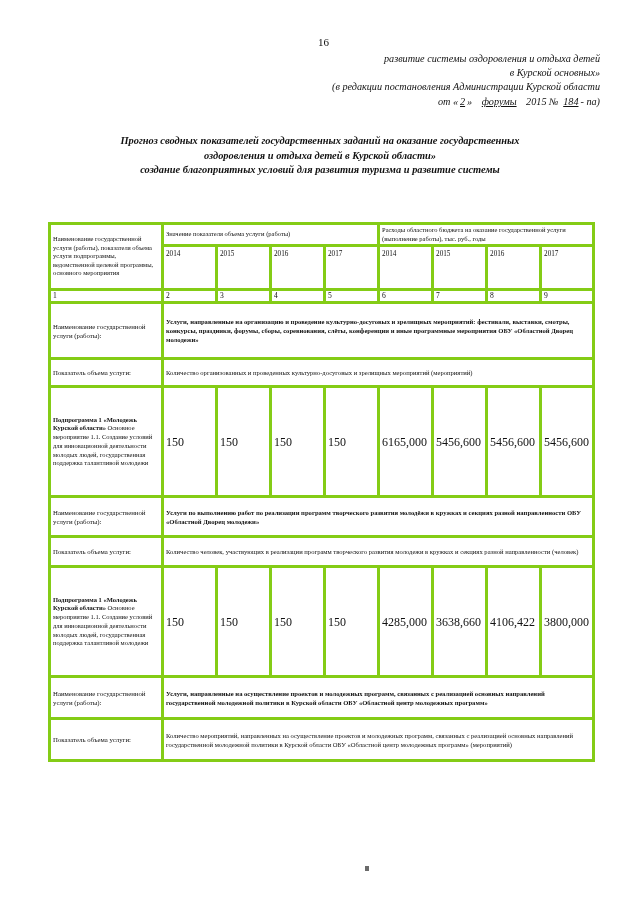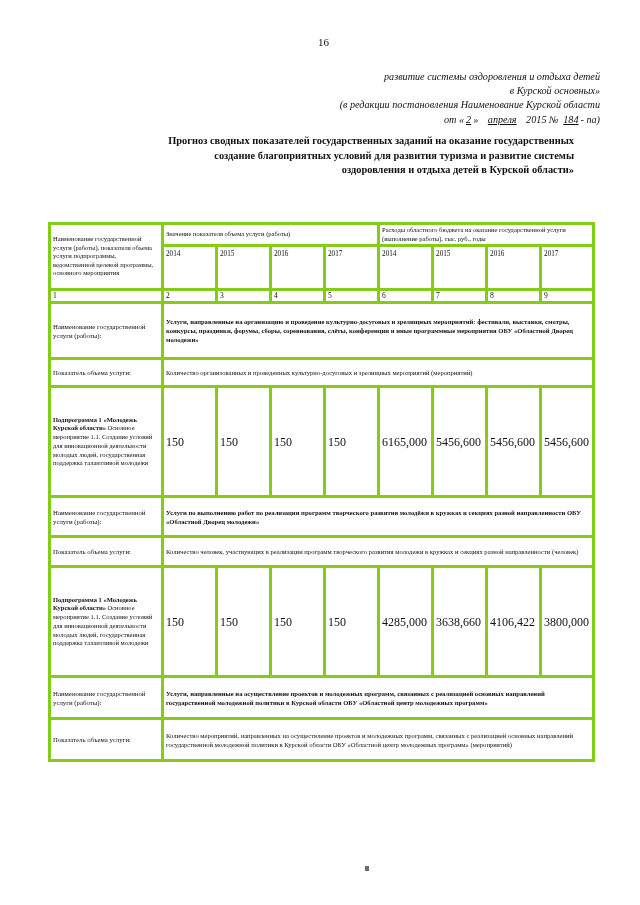--- a/index.html
+++ b/index.html
@@ -32,45 +32,46 @@
     width: 600px;
     text-align: right;
     font-size: 10.2px;
     line-height: 14.2px;
   }
   .hdr .pageno {
     text-align: left;
     padding-left: 318px;
     font-size: 11px;
     line-height: 16px;
-    margin-bottom: 20px;
+    margin-bottom: 2px;
   }
   .hdr .l {
     white-space: nowrap;
     font-style: italic;
   }
   .ul {
     text-decoration: underline;
     padding: 0 2px;
   }
   .ul-wide {
     text-decoration: underline;
     padding: 0 7px;
   }
 
   
   .title {
     position: absolute;
     left: 66px;
     top: 134px;
     width: 508px;
-    text-align: right;
+    text-align: center;
     font-size: 10.4px;
     line-height: 14.6px;
     font-weight: bold;
+    font-style: italic;
   }
   .title .ln { display: block; }
 
   
   table.grid {
     position: absolute;
     left: 48px;
     top: 222px;
     width: 544px;
     border-collapse: collapse;
@@ -138,33 +139,33 @@
 </style>
 </head>
 <body>
 
 <div class="page">
 
   <div class="hdr">
     <div class="pageno">16</div>
     <div class="l">развитие системы оздоровления и отдыха детей</div>
     <div class="l">в Курской основных»</div>
-    <div class="l">(в редакции постановления Наименование Курской области</div>
+    <div class="l">(в редакции постановления Администрации Курской области</div>
     <div class="l">
       <span>от «</span><span class="ul">2</span><span>»</span>
-      <span class="ul-wide">апреля</span>
+      <span class="ul-wide">форумы</span>
       <span>2015 №</span>
       <span class="ul">184</span><span>- па)</span>
     </div>
   </div>
 
   <div class="title">
     <span class="ln">Прогноз сводных показателей государственных заданий на оказание государственных</span>
+    <span class="ln">оздоровления и отдыха детей в Курской области»</span>
     <span class="ln">создание благоприятных условий для развития туризма и развитие системы</span>
-    <span class="ln">оздоровления и отдыха детей в Курской области»</span>
   </div>
 
   <table class="grid">
     <colgroup>
       <col style="width:113px">
       <col style="width:54px">
         <col style="width:54px">
         <col style="width:54px">
         <col style="width:54px">
       <col style="width:54px">

